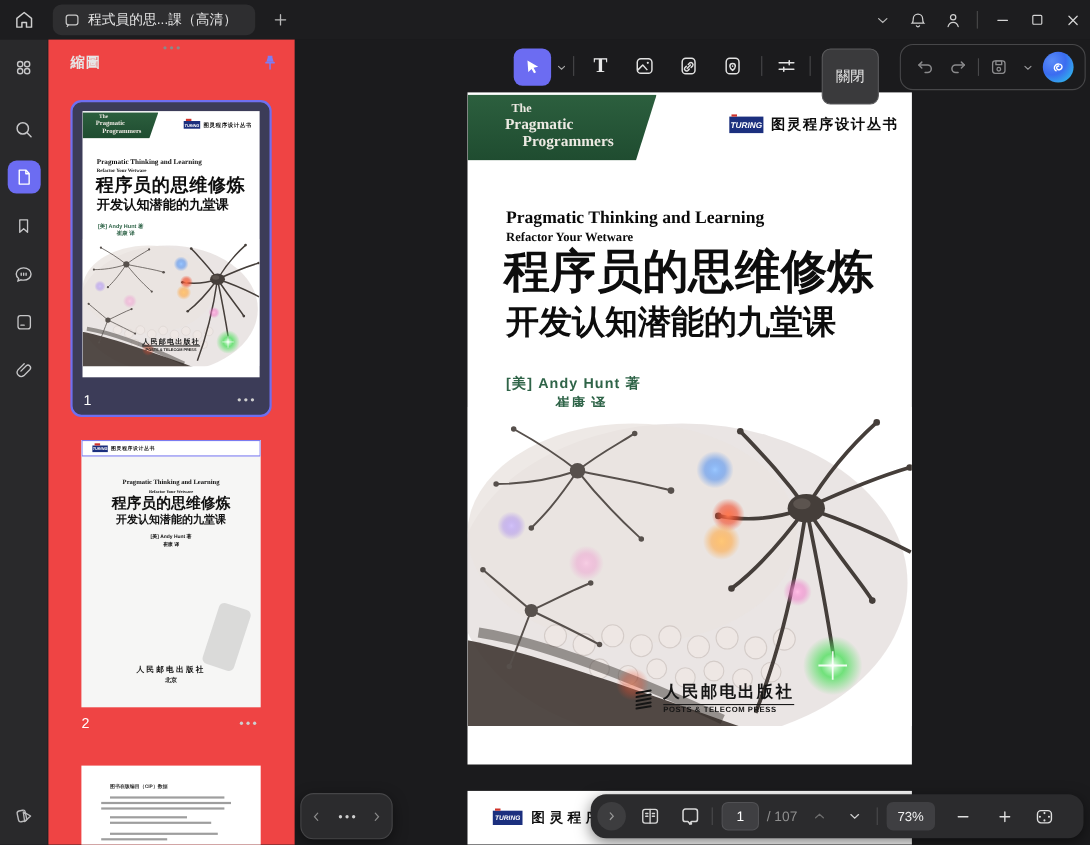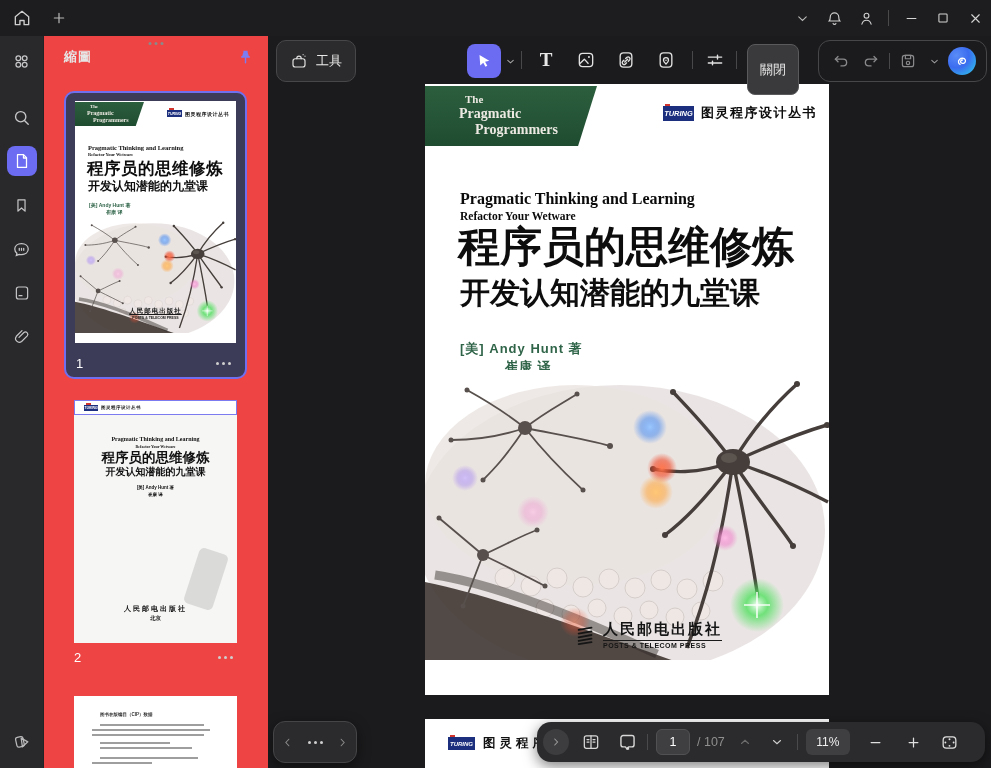--- a/index.html
+++ b/index.html
@@ -255,20 +255,27 @@
     </g>
   </defs>
 </svg>
 
 <div class="titlebar">
   <button class="tb-home">
     <svg width="20" height="20" viewBox="0 0 24 24" fill="none" stroke="#cfcfcf" stroke-width="1.6" stroke-linejoin="round">
         <path d="M4 10.5 12 4l8 6.5V20h-5.5v-5h-5v5H4z"></path>
       </svg>
   </button>
+  <div class="tab">
+    <svg width="15" height="15" viewBox="0 0 24 24" fill="none" stroke="#c8c8c8" stroke-width="1.8">
+        <rect x="3.5" y="4.5" width="17" height="14" rx="3.5"></rect>
+        <path d="M6.5 18.5 5 21" stroke-linecap="round"></path>
+      </svg>
+    <span>程式員的思...課（高清）</span>
+  </div>
   <button class="tb-plus">
     <svg width="16" height="16" viewBox="0 0 24 24" fill="none" stroke="#b9b9b9" stroke-width="1.8" stroke-linecap="round">
         <path d="M12 5v14M5 12h14"></path>
       </svg>
   </button>
   <div class="tb-right">
     <button class="tb-ic">
       <svg width="15" height="15" viewBox="0 0 24 24" fill="none" stroke="#b9b9b9" stroke-width="1.8" stroke-linecap="round">
           <path d="M6 9.5 12 15l6-5.5"></path>
         </svg>
@@ -477,28 +484,20 @@
   </div>
 
   <div class="page2">
     <div class="p2main-band">
       <span class="tbox">TURING</span>
       <span class="st">图灵程序设计丛书</span>
     </div>
   </div>
 
   <div class="toolbar">
-    <button class="tools-pill">
-      <svg width="18" height="18" viewBox="0 0 24 24" fill="none" stroke="#e0e0e0" stroke-width="1.6" stroke-linecap="round">
-          <rect x="4" y="9" width="16" height="11" rx="3"></rect>
-          <path d="M9 9c0-2 1.2-3.5 3-3.5S15 7 15 9"></path>
-          <path d="M17.5 3.5v.01M20 5.5v.01"></path>
-        </svg>
-      <span>工具</span>
-    </button>
 
     <button class="tool-sel">
       <svg width="18" height="18" viewBox="0 0 24 24" fill="#ffffff">
           <path d="M6 4l13 7.5-5.6 1.4 3 5.3-2.4 1.3-3-5.3L7 18z"></path>
         </svg>
     </button>
     <button class="tool-chev">
       <svg width="11" height="11" viewBox="0 0 24 24" fill="none" stroke="#a8a8a8" stroke-width="2.2" stroke-linecap="round">
           <path d="M6 9.5 12 15l6-5.5"></path>
         </svg>
@@ -618,21 +617,21 @@
           <path d="m6 14.5 6-5.5 6 5.5"></path>
         </svg>
     </button>
     <button class="st-ic mleft8">
       <svg width="14" height="14" viewBox="0 0 24 24" fill="none" stroke="#cfcfcf" stroke-width="2" stroke-linecap="round">
           <path d="m6 9.5 6 5.5 6-5.5"></path>
         </svg>
     </button>
     <div class="st-sep"></div>
     <button class="zoom-box">
-      <span>11%</span>
+      <span>73%</span>
     </button>
     <button class="st-ic mleft14">
       <svg width="15" height="15" viewBox="0 0 24 24" stroke="#e0e0e0" stroke-width="2" stroke-linecap="round">
           <path d="M5 12h14"></path>
         </svg>
     </button>
     <button class="st-ic mleft14">
       <svg width="15" height="15" viewBox="0 0 24 24" stroke="#e0e0e0" stroke-width="2" stroke-linecap="round">
           <path d="M12 5v14M5 12h14"></path>
         </svg>

